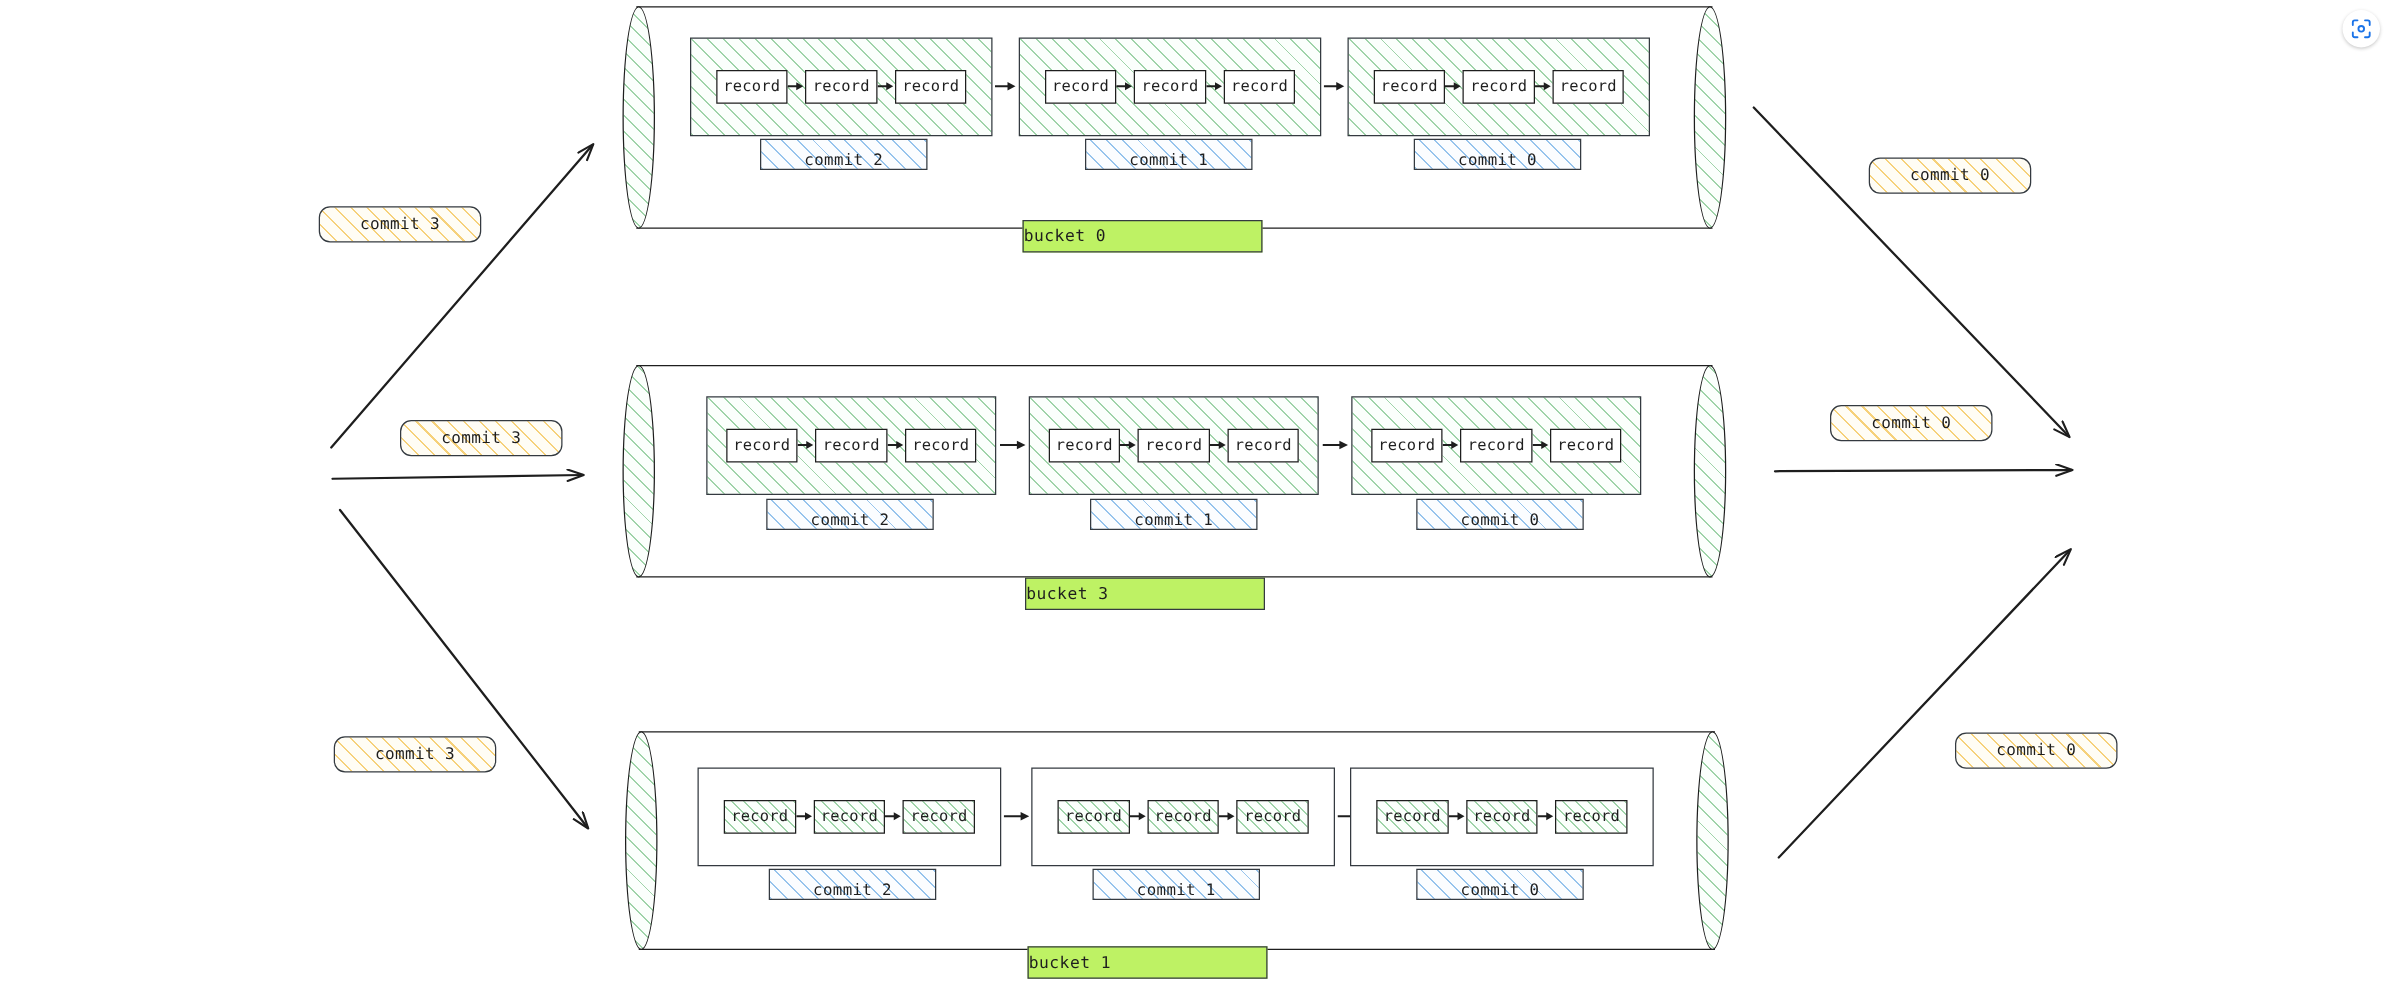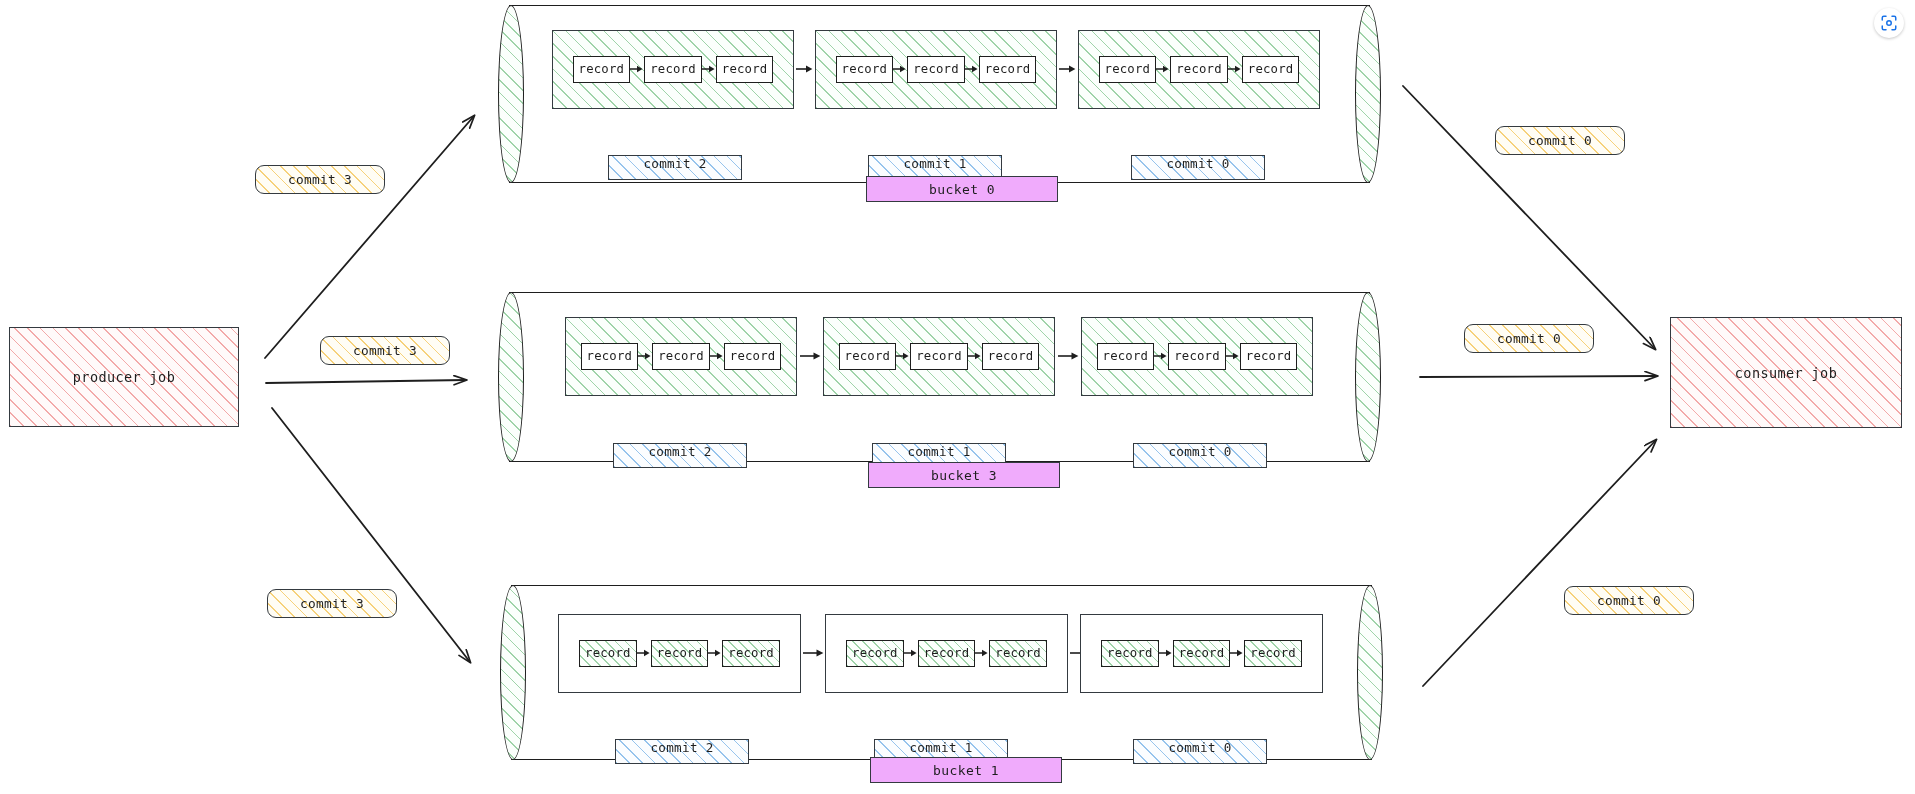--- a/index.html
+++ b/index.html
@@ -125,39 +125,36 @@
     position:relative;
   }
   .mini-arrow svg{display:block;}
 
   
   .commit-caption{
     position:absolute;
     border:1.5px solid #343a40;
     box-sizing:border-box;
     display:flex;
-    align-items:flex-start;
+    align-items:flex-end;
     justify-content:center;
     font-size:12.6px;
     letter-spacing:.3px;
-    margin-top:44px;
   }
 
   
   .bucket-label{
     position:absolute;
     border:1.7px solid #343a40;
-    background:#f0abfc;
+    background:#bef264;
     box-sizing:border-box;
     display:flex;
     align-items:center;
-    justify-content:center;
     font-size:13px;
     letter-spacing:.4px;
-    margin-left:48px;
   }
 
   
   .pill{
     position:absolute;
     border:1.6px solid #343a40;
     border-radius:9px;
     box-sizing:border-box;
     display:flex;
     align-items:center;
@@ -198,27 +195,21 @@
       <path d="M272,408 L470,662" marker-end="url(#ah)"></path>
 
       <path d="M1403,86 L1655,349" marker-end="url(#ah)"></path>
 
       <path d="M1420,377 L1657,376" marker-end="url(#ah)"></path>
 
       <path d="M1423,686 L1656,440" marker-end="url(#ah)"></path>
     </g>
   </svg>
 
-  <div class="job-box hatch-pink" style="left:9px; top:327px; width:230px; height:100px;">
-    <span>producer job</span>
-  </div>
-
-  <div class="job-box hatch-pink" style="left:1670px; top:317px; width:232px; height:111px;">
-    <span>consumer job</span>
-  </div>
+
 
   <div class="cylinder" style="left:498px; top:5px; width:883px; height:178px;">
     <div class="cyl-body"></div>
     <div class="cyl-cap left hatch-green"></div>
     <div class="cyl-cap right hatch-green"></div>
   </div>
 
   <div class="commit-block hatch-green" style="left:552px; top:30px; width:242px; height:79px;">
     <div class="record-row">
       <span class="record">record</span>

